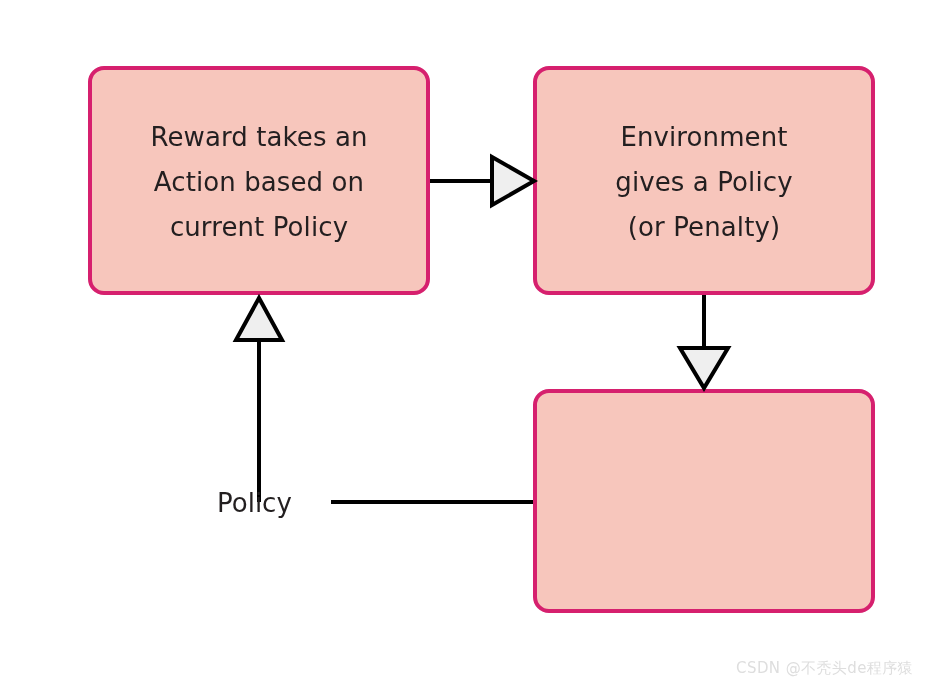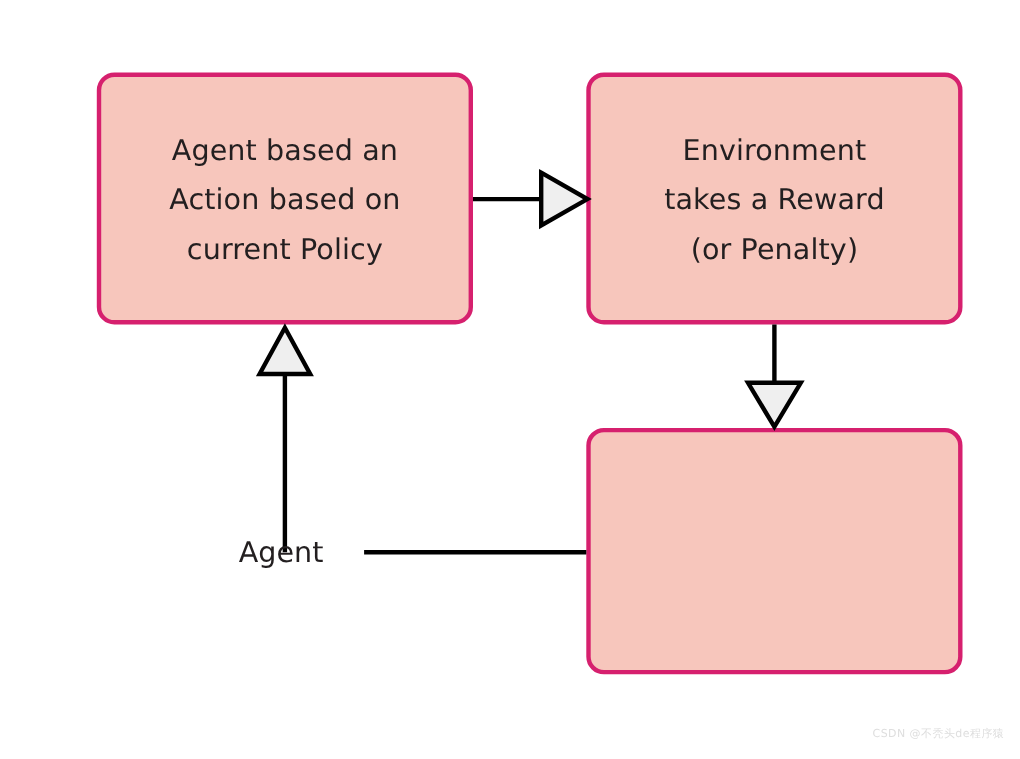--- a/index.html
+++ b/index.html
@@ -60,21 +60,21 @@
   }
   #edge-label-repeat {
     left: 217px;
     top: 487px;
   }
 
   #watermark {
     position: absolute;
     right: 14px;
     bottom: 12px;
-    font-size: 10px;
+    font-size: 15px;
     line-height: 20px;
     color: #dedede;
     letter-spacing: 0.4px;
     white-space: nowrap;
     font-family: "DejaVu Sans", "Liberation Sans", sans-serif;
     user-select: none;
   }
 </style>
 </head>
 <body>
@@ -99,26 +99,26 @@
       <polygon points="680,348 728,348 704,388" fill="#EFEFEF" stroke="#000000" stroke-width="4" stroke-linejoin="miter"></polygon>
     </g>
 
     <g>
       <line x1="533" y1="502" x2="331" y2="502" stroke="#000000" stroke-width="4"></line>
       <line x1="259" y1="502" x2="259" y2="340" stroke="#000000" stroke-width="4"></line>
       <polygon points="236,340 282,340 259,298" fill="#EFEFEF" stroke="#000000" stroke-width="4" stroke-linejoin="miter"></polygon>
     </g>
   </svg>
 
-  <div class="node-label" id="node-action-label">Agent based an
+  <div class="node-label" id="node-action-label">Reward takes an
 Action based on
 current Policy</div>
 
   <div class="node-label" id="node-reward-label">Environment
-takes a Reward
+gives a Policy
 (or Penalty)</div>
 
 
-  <div class="edge-label" id="edge-label-repeat">Agent</div>
+  <div class="edge-label" id="edge-label-repeat">Policy</div>
 
   <div id="watermark">CSDN @不秃头de程序猿</div>
 
 </div>
 
 </body></html>

